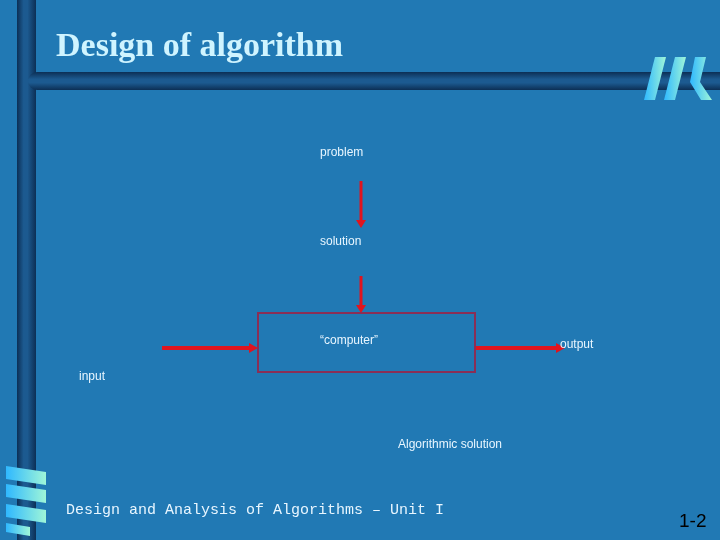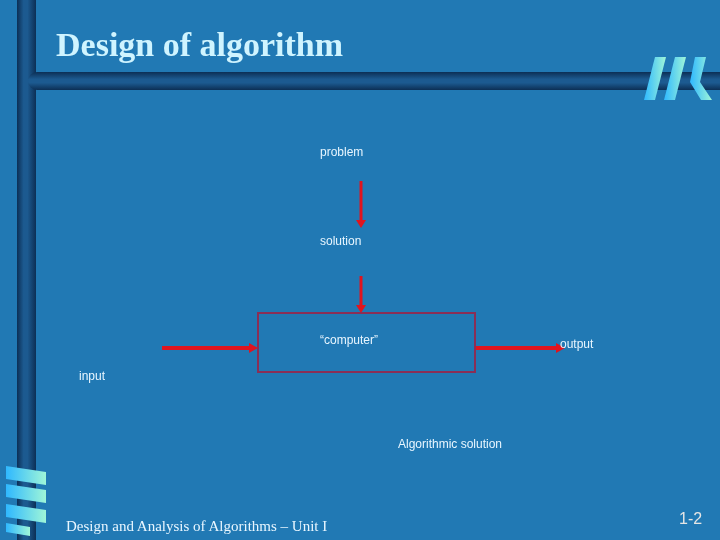--- a/index.html
+++ b/index.html
@@ -5,22 +5,22 @@
   html, body { margin:0; padding:0; }
   body { width:720px; height:540px; position:relative; overflow:hidden; background:#2179b4; }
   .vbar { position:absolute; left:17px; top:0; width:19px; height:540px;
     background:linear-gradient(to right,#0c2f55 0%,#1c5a90 35%,#1c5a90 55%,#0c2f55 100%); }
   .hbar { position:absolute; left:28px; top:72px; width:692px; height:18px;
     background:linear-gradient(to bottom,#0c2f55 0%,#1c5a90 40%,#1c5a90 60%,#0c2f55 100%);
     border-top-left-radius:9px; border-bottom-left-radius:9px; }
   .title { position:absolute; left:56px; top:26px; font-family:"Liberation Serif", serif; font-weight:bold;
     font-size:34px; color:#cff4ff; }
   .label { position:absolute; font-family:"Liberation Sans", sans-serif; font-size:12px; color:#e8f6ff; }
-  .footer { position:absolute; left:66px; top:518px; font-family:Liberation Serif, serif; font-size:15px; color:#e8f6ff; }
-  .pagenum { position:absolute; left:679px; top:510px; font-family:"Liberation Sans", sans-serif; font-size:16px; color:#e5e5e5; }
+  .footer { position:absolute; left:66px; top:502px; font-family:Liberation Mono, monospace; font-size:15px; color:#e8f6ff; }
+  .pagenum { position:absolute; left:679px; top:510px; font-family:"Liberation Sans", sans-serif; font-size:19px; color:#000000; }
   .box { position:absolute; left:257px; top:312px; width:215px; height:57px; border:2px solid #8a2e56; }
   svg { position:absolute; left:0; top:0; }
 </style>
 </head>
 <body>
 
 <div class="vbar"></div>
 <div class="hbar"></div>
 
 <svg width="720" height="540">

